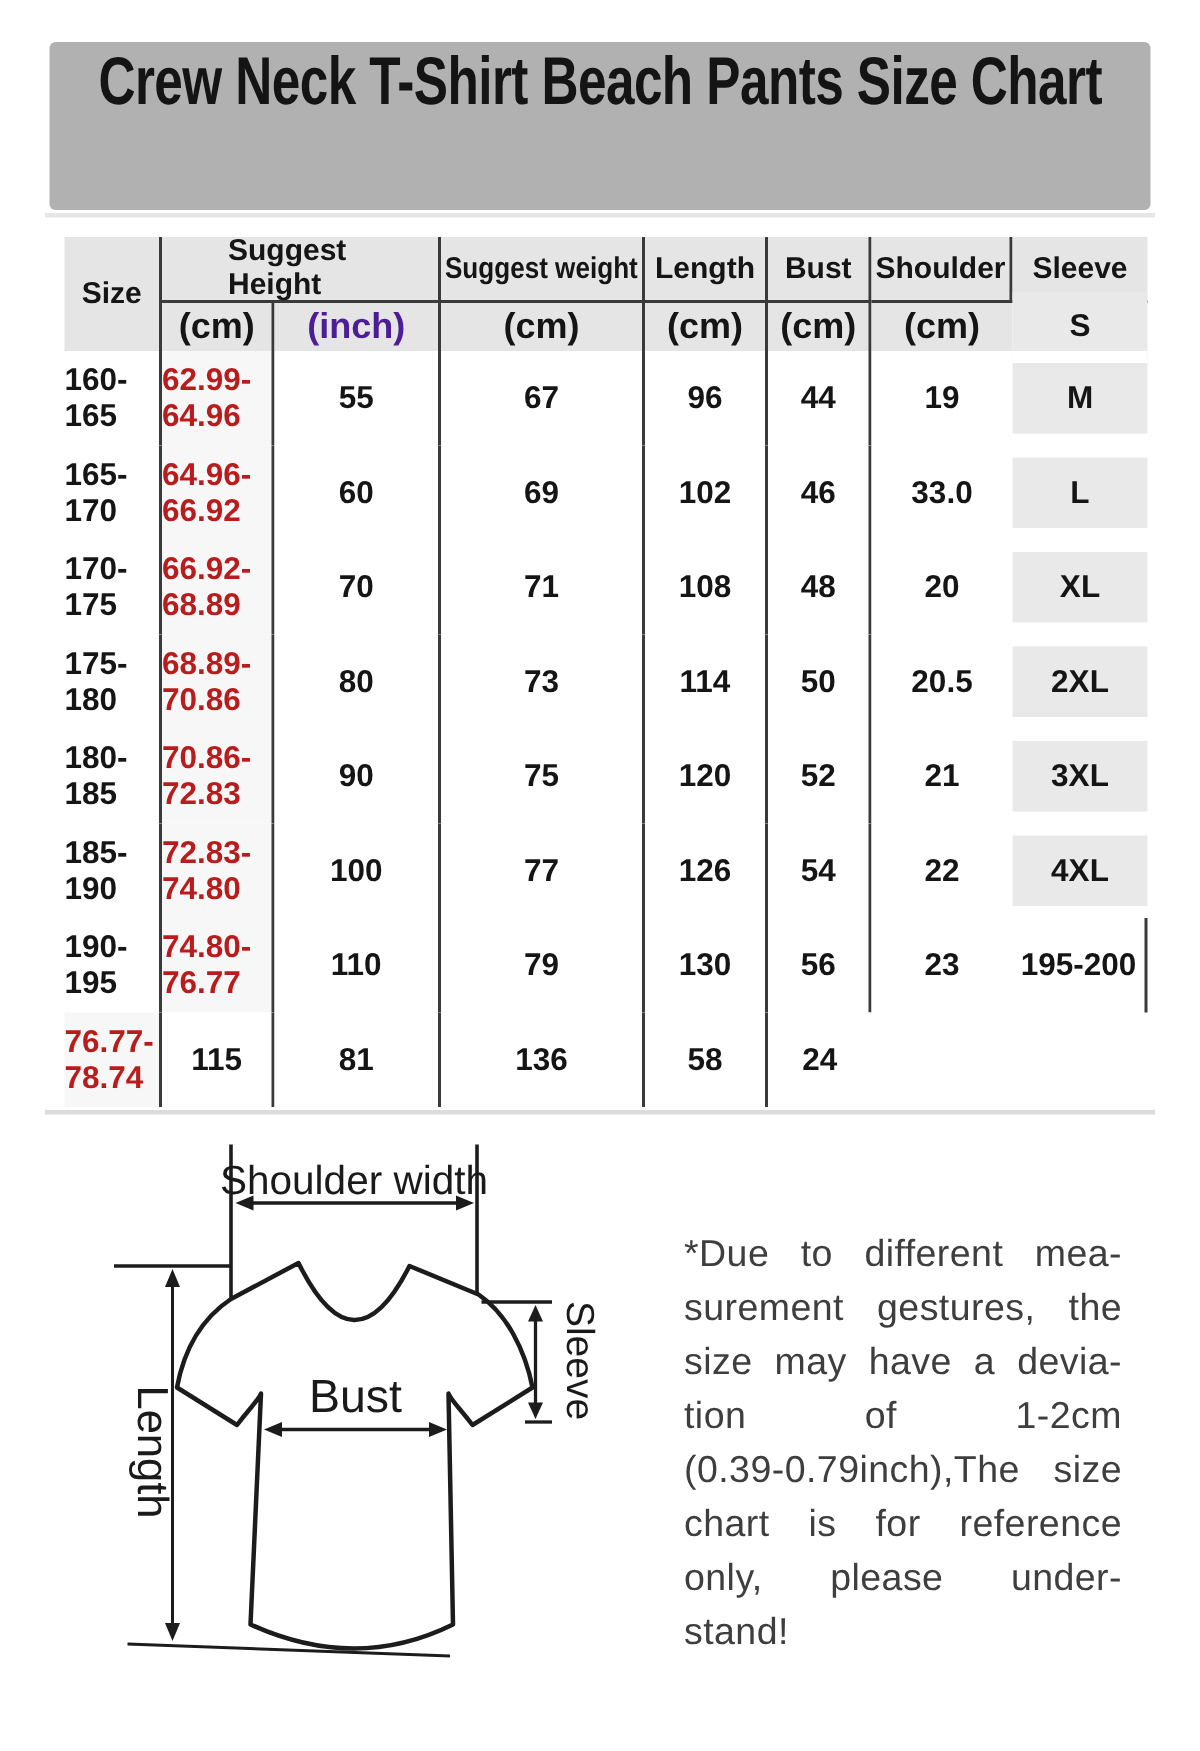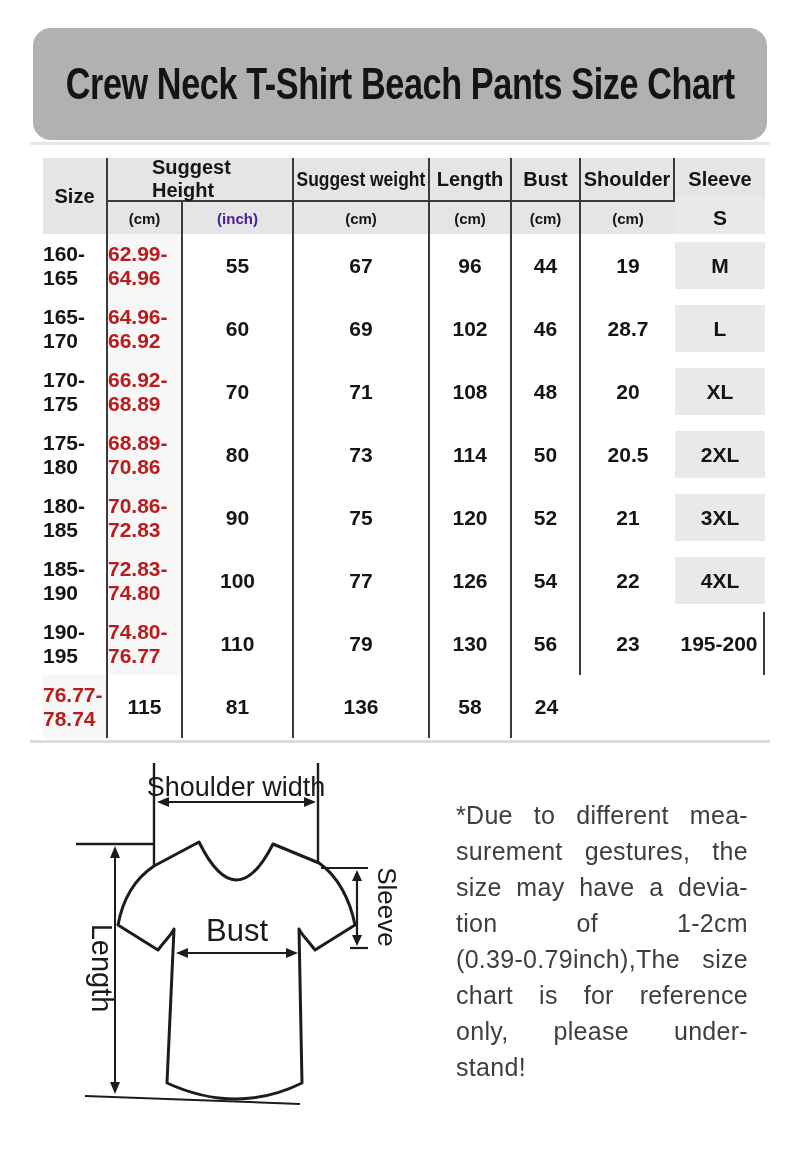--- a/index.html
+++ b/index.html
@@ -1,57 +1,57 @@
 <!DOCTYPE html>
 <html><head>
 <meta charset="utf-8">
 <style>
   html,body{margin:0;padding:0;background:#fff;}
   .page{position:relative;width:800px;height:1167px;background:#ffffff;overflow:hidden;
         font-family:"Liberation Sans",sans-serif;}
 
   
   .title-bar{position:absolute;left:33px;top:28px;width:734px;height:112px;
-             background:#b1b1b1;border-radius:18px;
-             display:flex;align-items:center;justify-content:center;}
+             background:#b1b1b1;border-radius:4px;
+             display:flex;align-items:flex-start;justify-content:center;}
   .title-text{font-weight:bold;font-size:45px;color:#141414;white-space:nowrap;
               transform:scaleX(.76);letter-spacing:-.5px;}
 
   .hr-light{position:absolute;left:30px;width:740px;height:3px;background:#e6e6e6;}
   .hr-top{top:142px;}
   .hr-bottom{top:740px;background:#dcdcdc;}
 
   
   .size-table{position:absolute;left:43px;top:158px;width:722px;
               display:grid;
               grid-template-columns:65px 75px 111px 136px 82px 69px 94px 90px;
               grid-template-rows:44px 32px repeat(8,63px);
               font-weight:bold;color:#151515;}
   .hcell{background:#e5e5e5;display:flex;align-items:center;justify-content:center;
          font-size:20px;box-sizing:border-box;}
-  .unit{font-size:15px;}
+  .unit{font-size:24px;}
   .size-head{grid-row:1/3;grid-column:1;}
   .group-span{grid-column:2/4;padding-left:44px;}
   .bb{border-bottom:2px solid #3a3a3a;}
   .br{border-right:2px solid #3a3a3a;}
   .condensed{display:inline-block;transform:scaleX(.87);white-space:nowrap;}
   .red{color:#4c1d95;}
   .dcell{display:flex;align-items:center;justify-content:center;font-size:21px;
          box-sizing:border-box;background:#fff;}
   .inch{background:#f7f7f7;color:#b91c1c;}
   .size-col{background:#fff;}
   .size-box{background:#e9e9e9;width:100%;height:47px;display:flex;
             align-items:center;justify-content:center;}
 
   
   .diagram{position:absolute;left:40px;top:750px;width:380px;height:417px;}
   .diagram text{font-family:"Liberation Sans",sans-serif;fill:#1a1a1a;}
 
   
-  .note{position:absolute;left:456px;top:797px;width:292px;font-size:25px;
+  .note{position:absolute;left:456px;top:818px;width:292px;font-size:25px;
         line-height:36px;color:#3e3e3e;letter-spacing:.3px;}
   .note-line{text-align:justify;text-align-last:justify;}
   .note-line.last{text-align-last:left;}
 </style>
 </head>
 <body>
 
 <div class="page">
 
   <div class="title-bar">
@@ -92,21 +92,21 @@
 
     <div class="dcell size-col">
         <div class="size-box">M</div>
       </div>
     <div class="dcell br">165-170</div>
     <div class="dcell br inch">64.96-66.92</div>
     <div class="dcell br">60</div>
     <div class="dcell br">69</div>
     <div class="dcell br">102</div>
     <div class="dcell br">46</div>
-    <div class="dcell">28.7</div>
+    <div class="dcell">33.0</div>
 
     <div class="dcell size-col">
         <div class="size-box">L</div>
       </div>
     <div class="dcell br">170-175</div>
     <div class="dcell br inch">66.92-68.89</div>
     <div class="dcell br">70</div>
     <div class="dcell br">71</div>
     <div class="dcell br">108</div>
     <div class="dcell br">48</div>

